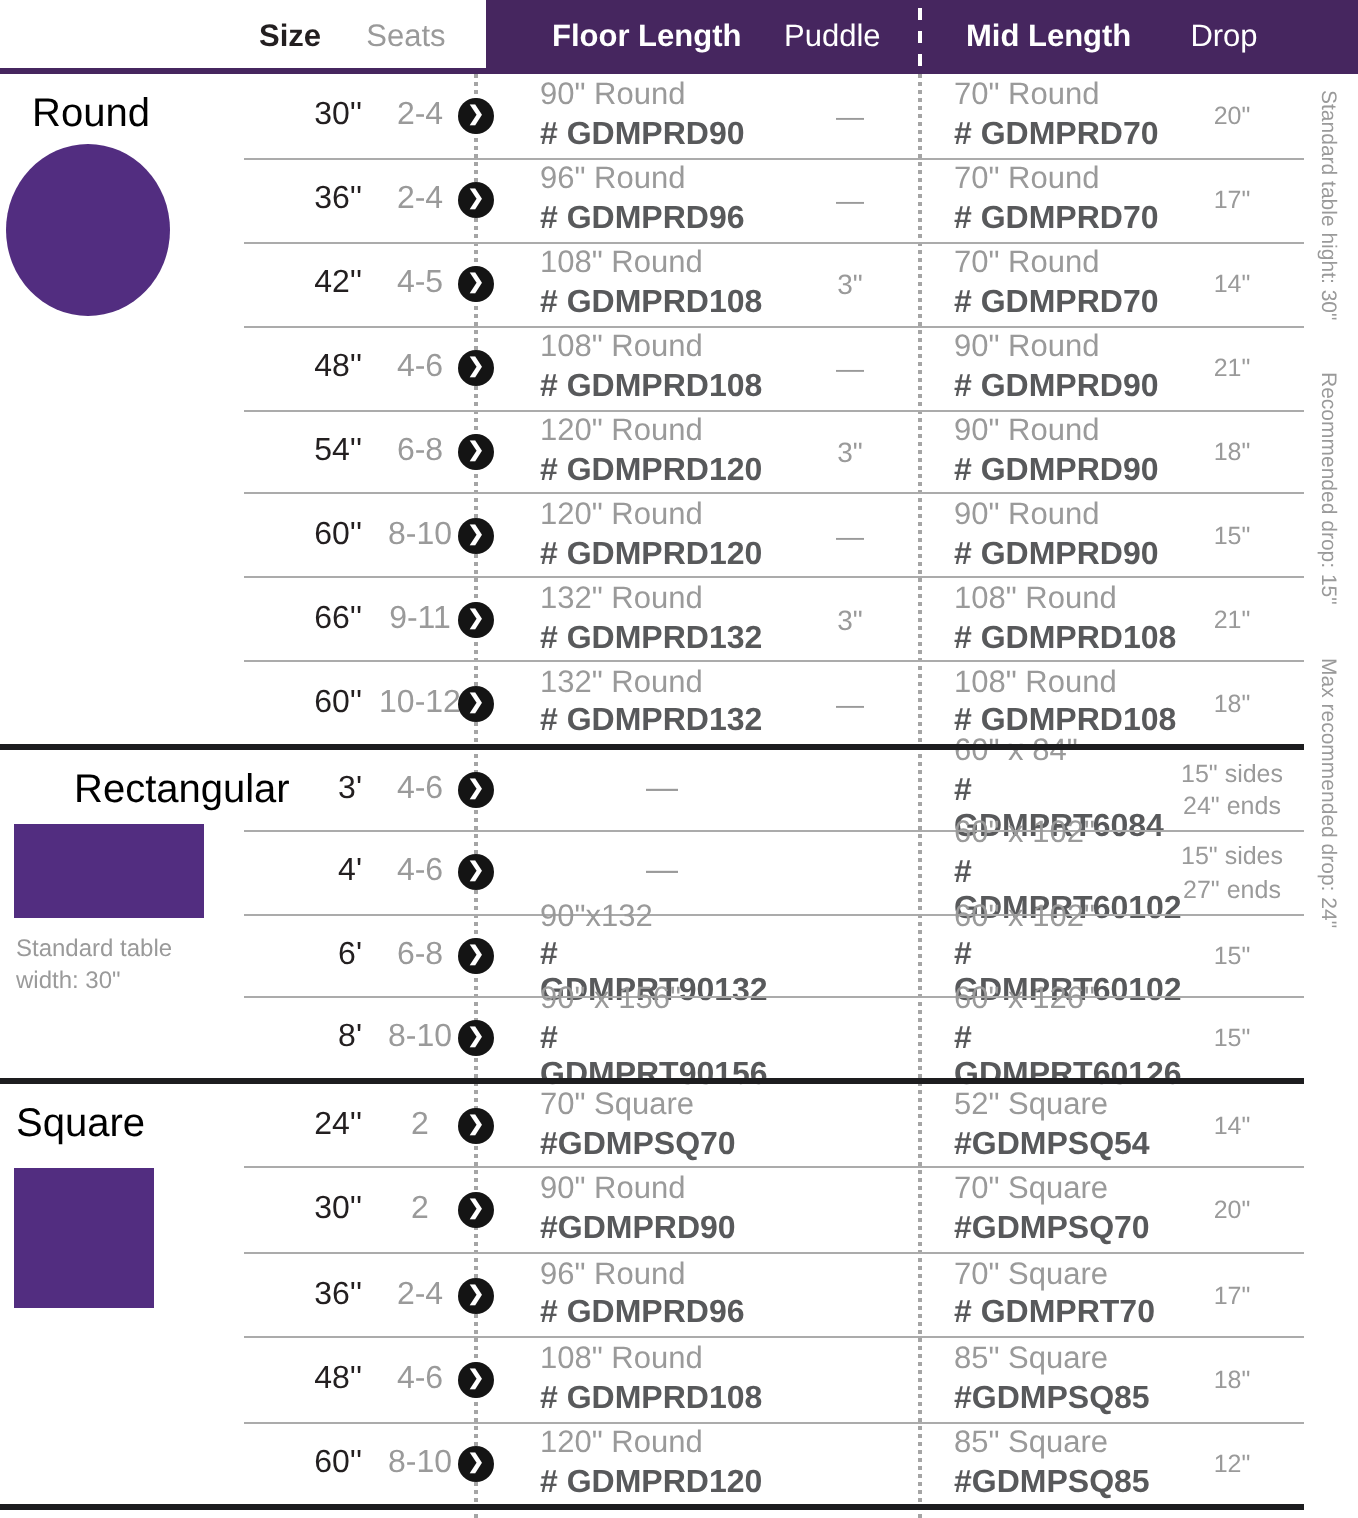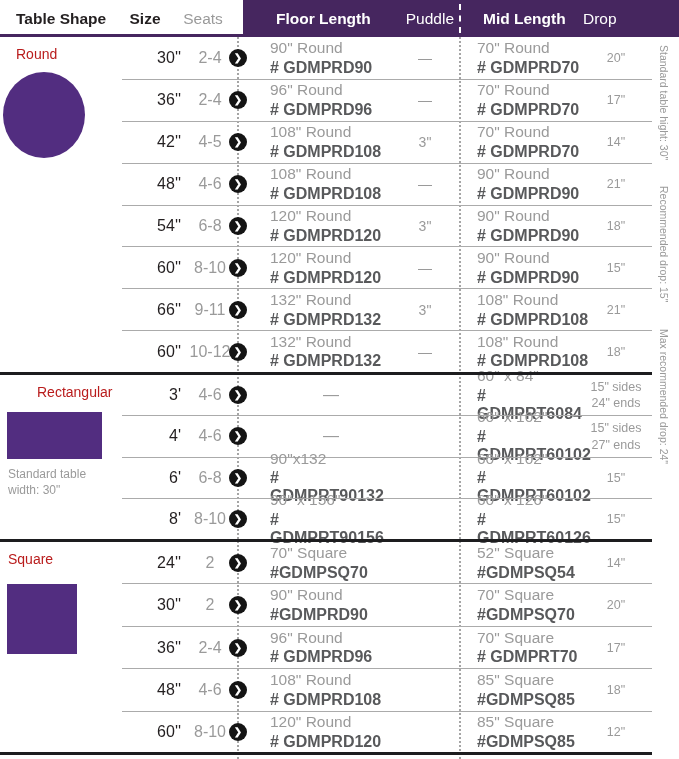--- a/index.html
+++ b/index.html
@@ -14,35 +14,35 @@
   
   .hdr-left-label{position:absolute;top:0;height:37px;line-height:37px;
         font-size:15.5px;font-weight:bold;color:var(--dark);}
   .hdr-tableshape{left:16px;}
   .hdr-size{left:120px;width:50px;text-align:center;}
   .hdr-seats{left:178px;width:50px;text-align:center;font-weight:normal;color:var(--gray);}
   .hdr-underline{position:absolute;left:0;top:34px;width:243px;height:3px;background:var(--purple);}
   .hdr-band{position:absolute;left:243px;top:0;width:456px;height:37px;background:var(--purple);padding-left:40px;}
   .band-label{position:absolute;top:0;height:37px;line-height:37px;color:#fff;font-size:15.5px;}
   .band-floor{left:33px;font-weight:bold;}
-  .band-puddle{left:149px;width:62px;text-align:right;}
+  .band-puddle{left:149px;width:62px;text-align:left;}
   .band-dash-sep{position:absolute;left:216px;top:4px;height:29px;width:0;border-left:2px dashed #fff;}
   .band-mid{left:240px;font-weight:bold;}
-  .band-drop{left:340px;width:58px;}
+  .band-drop{left:340px;width:58px;text-align:center;}
 
   
   .vdots{position:absolute;top:37px;height:722px;width:0;border-left:2px dotted #a5a5a5;}
   .vdots.v1{left:237px;}
   .vdots.v2{left:459px;}
 
   
   .heavy-line{position:absolute;left:0;width:652px;height:3px;background:var(--heavy);}
 
   
-  .shape-label{position:absolute;left:8px;font-size:14px;color:#b91c1c;}
+  .shape-label{position:absolute;left:8px;font-size:20px;color:#000000;}
   .fig{position:absolute;background:var(--shape);}
   .fig-circle{left:3px;top:72px;width:82px;height:86px;border-radius:50%;}
   .fig-rect{left:7px;top:412px;width:95px;height:47px;}
   .fig-square{left:7px;top:584px;width:70px;height:70px;}
   .shape-note{position:absolute;left:8px;top:466px;width:86px;
         font-size:12px;line-height:1.35;color:var(--gray);}
 
   
   .rows{position:absolute;left:122px;width:530px;display:flex;flex-direction:column;}
   .rows-0{top:38px;height:334px;}
@@ -68,21 +68,20 @@
   
   .side-notes{position:absolute;left:658px;top:45px;height:690px;
         writing-mode:vertical-rl;font-size:10.5px;color:var(--gray);white-space:nowrap;}
   .side-notes span{margin-inline-end:26px;}
 </style>
 </head>
 <body>
 
 <div class="page">
 
-  <div class="hdr-left-label hdr-tableshape">Table Shape</div>
   <div class="hdr-left-label hdr-size">Size</div>
   <div class="hdr-left-label hdr-seats">Seats</div>
   <div class="hdr-underline"></div>
 
   <div class="hdr-band">
     <div class="band-label band-floor">Floor Length</div>
     <div class="band-label band-puddle">Puddle</div>
     <div class="band-dash-sep"></div>
     <div class="band-label band-mid">Mid Length</div>
     <div class="band-label band-drop">Drop</div>

